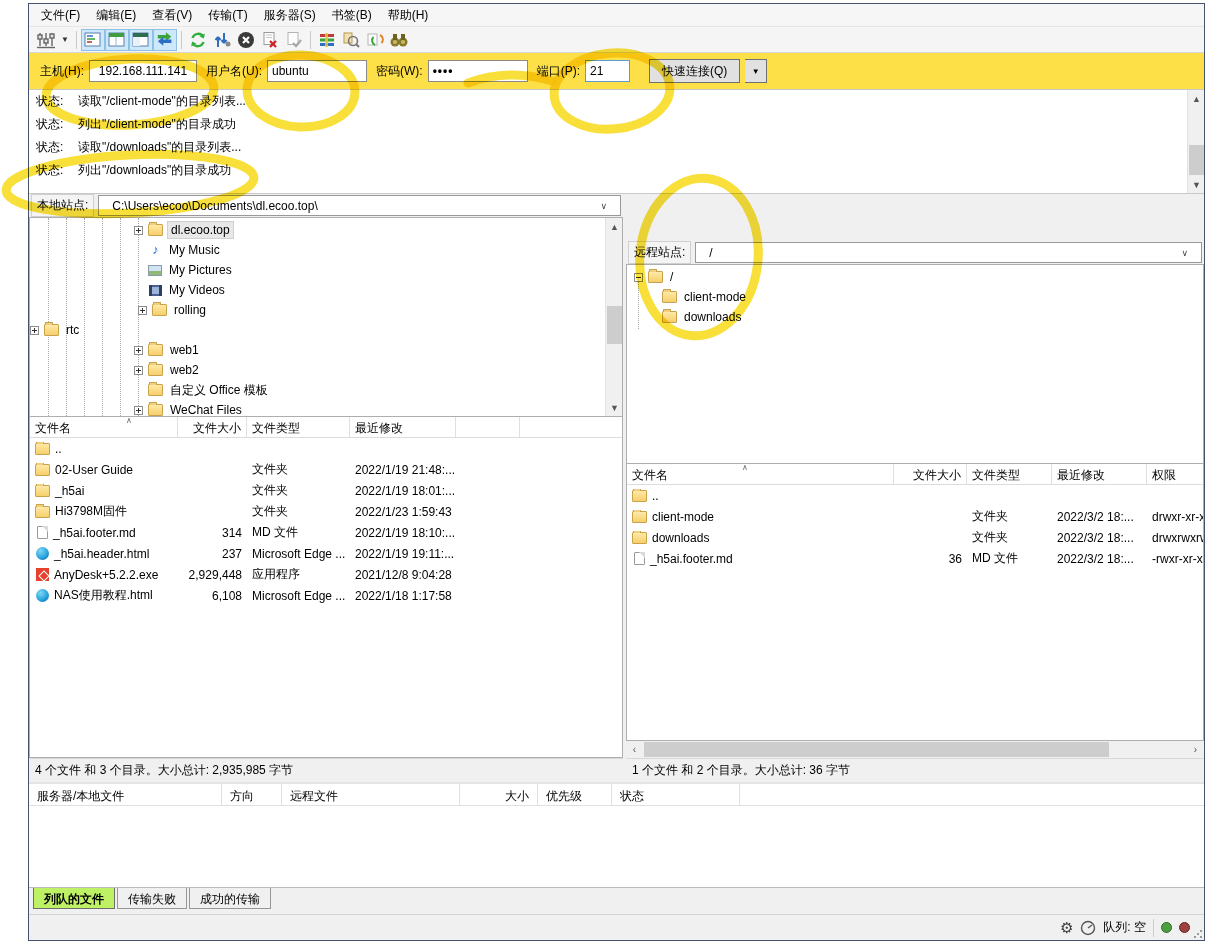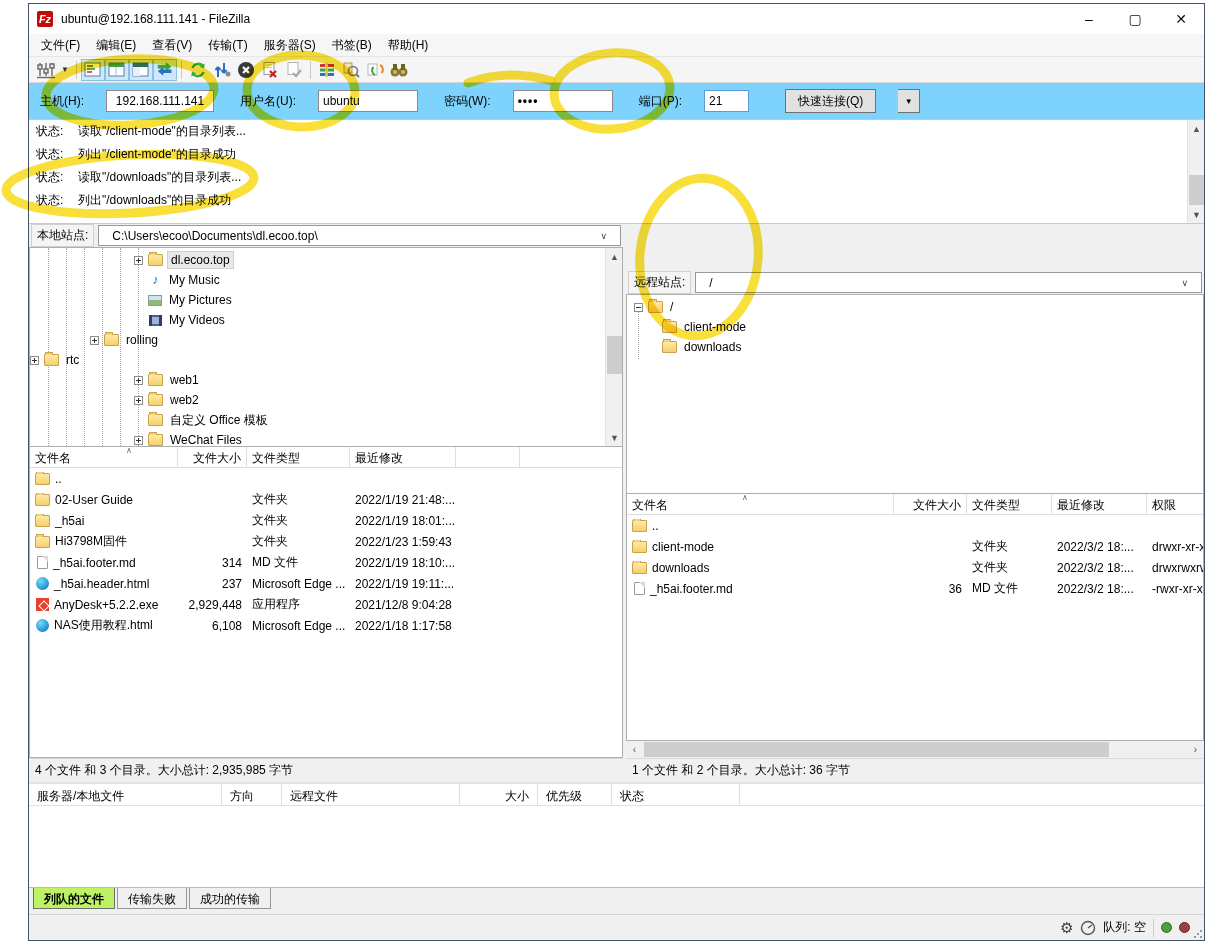--- a/index.html
+++ b/index.html
@@ -24,22 +24,22 @@
   .menu-item { padding:2px 8px; }
   
   .toolbar { height:27px; background:#f5f5f5; border-top:1px solid #e6e6e6; border-bottom:1px solid #d6d6d6;
     display:flex; align-items:center; padding-left:5px; flex:none; }
   .tbtn { width:24px; height:22px; display:flex; align-items:center; justify-content:center; border:1px solid transparent; }
   .tbtn.pressed { background:#cde7fb; border:1px solid #8cc0e5; }
   .tbtn.narrow { width:14px; }
   .tsep { width:1px; height:18px; background:#c9c9c9; margin:0 4px; flex:none; }
   .caret { font-size:8px; color:#333; }
   
-  .quickbar { height:37px; background:#7dd3fc; border-bottom:1px solid #c9c9c9; display:flex; align-items:center;
-    padding-left:7px; gap:22px; flex:none; }
+  .quickbar { height:37px; background:#fde047; border-bottom:1px solid #c9c9c9; display:flex; align-items:center;
+    padding-left:7px; gap:5px; flex:none; }
   .qc-label { margin-left:4px; }
   .qc-input { height:22px; border:1px solid #8a8a8a; background:#fff; padding:0 4px;
     font-family:"Liberation Sans",sans-serif; font-size:12px; }
   .qc-input.port { border-color:#5d9bd5; }
   .qc-btn { height:24px; border:1px solid #707070; background:#e1e1e1; padding:0 12px;
     font-family:"Liberation Sans",sans-serif; font-size:12px; }
   .qc-drop { height:24px; width:22px; border:1px solid #707070; border-left:none; background:#e1e1e1; font-size:8px; }
   
   .log { height:104px; background:#fff; position:relative; border-bottom:1px solid #c9c9c9; flex:none; overflow:hidden; }
   .log-line { padding:3px 8px 3px 7px; line-height:17px; white-space:nowrap; }
@@ -137,29 +137,20 @@
   
   .annotations { position:absolute; left:0; top:0; width:1212px; height:943px; pointer-events:none;
     mix-blend-mode:multiply; z-index:50; }
   .annotations * { fill:none; stroke:#f7d916; stroke-width:9; stroke-linecap:round; opacity:.85; }
 </style>
 </head>
 <body>
 
 <div class="window">
 
-  <div class="titlebar">
-    <div class="fz-logo">Fz</div>
-    <div class="title-text">ubuntu@192.168.111.141 - FileZilla</div>
-    <div class="win-controls">
-      <div class="win-btn">–</div>
-      <div class="win-btn">▢</div>
-      <div class="win-btn">✕</div>
-    </div>
-  </div>
 
   <div class="menubar">
     <span class="menu-item">文件(F)</span>
     <span class="menu-item">编辑(E)</span>
     <span class="menu-item">查看(V)</span>
     <span class="menu-item">传输(T)</span>
     <span class="menu-item">服务器(S)</span>
     <span class="menu-item">书签(B)</span>
     <span class="menu-item">帮助(H)</span>
   </div>
@@ -337,21 +328,21 @@
           <div class="tree-row" style="padding-left:104px">
               <span class="exp-space"></span>
               <span class="icon icon-picture"></span>
               <span class="tree-label">My Pictures</span>
             </div>
           <div class="tree-row" style="padding-left:104px">
               <span class="exp-space"></span>
               <span class="icon icon-video"></span>
               <span class="tree-label">My Videos</span>
             </div>
-          <div class="tree-row" style="padding-left:60px">
+          <div class="tree-row" style="padding-left:108px">
               <span class="expander plus"></span>
               <span class="icon icon-folder"></span>
               <span class="tree-label">rolling</span>
             </div>
           <div class="tree-row" style="">
               <span class="expander plus"></span>
               <span class="icon icon-folder"></span>
               <span class="tree-label">rtc</span>
             </div>
           <div class="tree-row" style="padding-left:104px">

